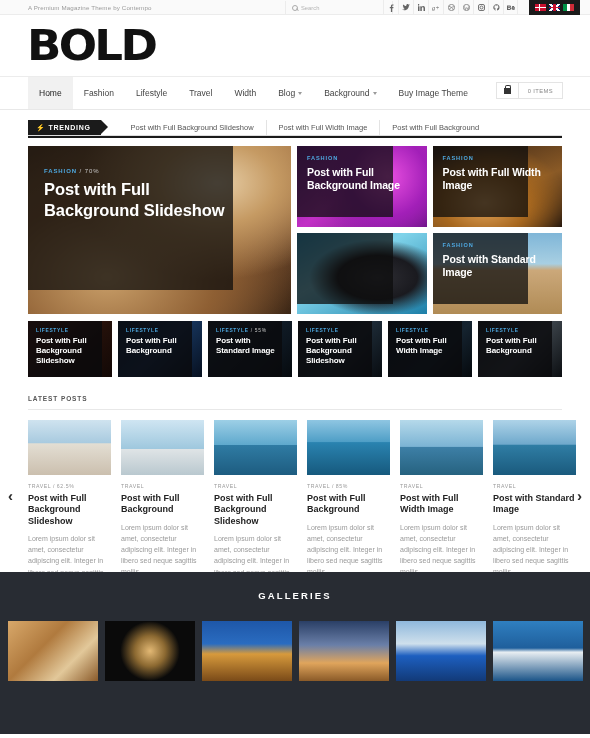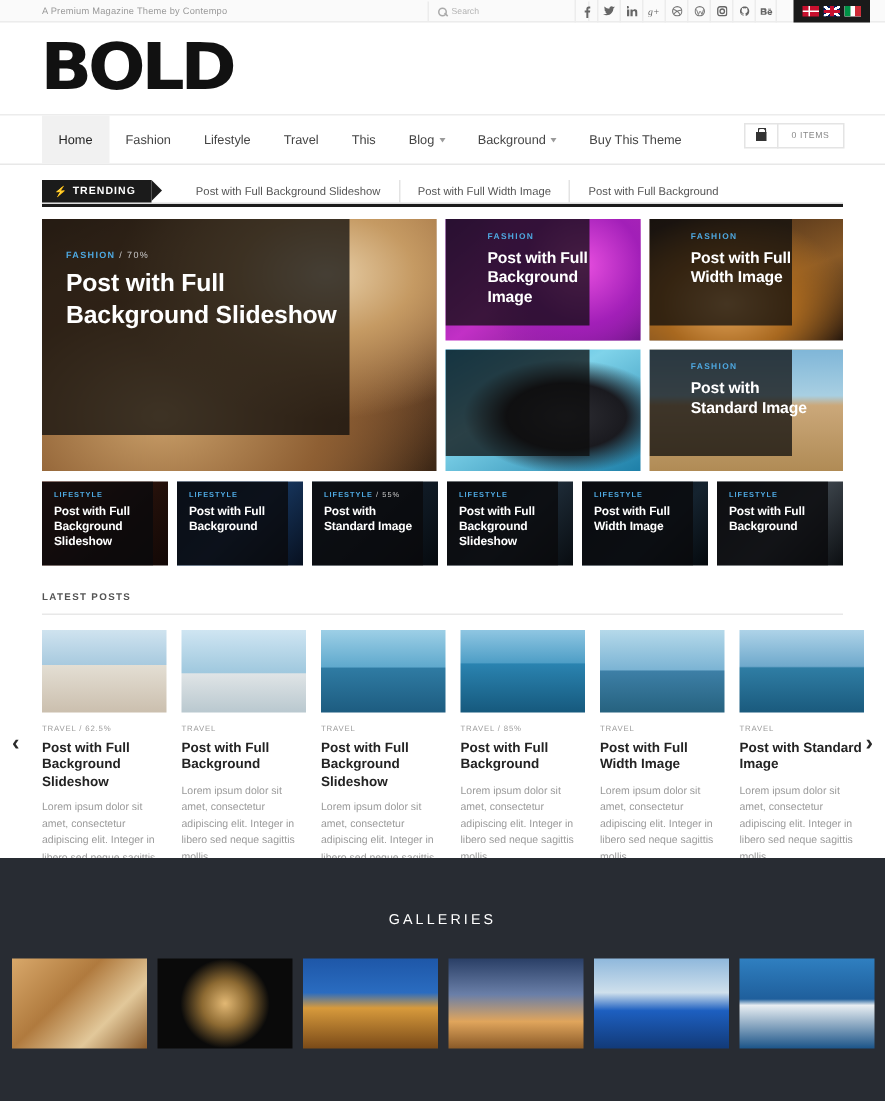--- a/index.html
+++ b/index.html
@@ -128,21 +128,21 @@
   .hero-left { width:263px; }
   .hero-right { flex:1; display:flex; flex-direction:column; gap:6px; }
   .hero-row { display:flex; gap:6px; }
   .card {
     position:relative; overflow:hidden; background:#222;
   }
   .card .overlay {
     position:absolute; left:0; top:0; width:78%; height:86%;
     background:rgba(12,12,12,.74);
   }
-  .card .ctext { position:absolute; left:28px; top:9px; right:10px; }
+  .card .ctext { position:absolute; left:10px; top:9px; right:10px; }
   .cat {
     font-size:5.6px; font-weight:bold; letter-spacing:.9px; color:#4ea8e0;
     margin-bottom:5px; text-transform:uppercase;
   }
   .cat .pct { color:#c7c7c7; font-weight:normal; }
   .ctitle {
     color:#fff; font-weight:bold; line-height:1.22; letter-spacing:-.1px;
   }
   .h-big { height:168px; }
   .h-big .ctext { left:16px; top:22px; right:52px; }
@@ -218,22 +218,22 @@
     position:absolute; top:68px; font-size:15px; color:#2a2a2a; font-weight:bold;
     line-height:1; user-select:none;
   }
   .arrow.left { left:-20px; }
   .arrow.right { right:-20px; }
 
   
   .galleries { position:absolute; left:0; bottom:0; width:590px; height:162px;
                background:#282c33; }
   .gal-title {
-    text-align:center; color:#fff; font-size:9.5px; font-weight:normal;
-    letter-spacing:2.1px; padding-top:36px;
+    text-align:center; color:#fff; font-size:9.5px; font-weight:bold;
+    letter-spacing:2.1px; padding-top:18px;
   }
   .gal-row { display:flex; gap:7px; margin-top:20px; padding:0 0 0 0;
              justify-content:center; }
   .gal { width:90px; height:60px; }
   .g1 { background:linear-gradient(135deg,#d8a86a 0%,#b07a3e 40%,#e2c89a 70%,#8a5a2a 100%); }
   .g2 { background:radial-gradient(circle at 50% 50%, #e2b874 0%, #8d6a32 28%, #0a0a0a 55%); }
   .g3 { background:linear-gradient(to bottom,#1e57a8 0%,#2a6cc0 38%,#d79a3c 55%,#7a4a18 100%); }
   .g4 { background:linear-gradient(to bottom,#2a3f66 0%,#6a7fa8 40%,#e0a55c 70%,#8a5a28 100%); }
   .g5 { background:linear-gradient(to bottom,#8fb8dc 0%,#cfe0ec 38%,#1d5fc0 58%,#123a78 100%); }
   .g6 { background:linear-gradient(to bottom,#2f7fc0 0%,#1f5f9c 45%,#e8eef2 52%,#1b5488 100%); }
@@ -321,32 +321,32 @@
         <a class="nav-item">
           <span>Fashion</span>
         </a>
         <a class="nav-item">
           <span>Lifestyle</span>
         </a>
         <a class="nav-item">
           <span>Travel</span>
         </a>
         <a class="nav-item">
-          <span>This</span>
+          <span>Width</span>
         </a>
         <a class="nav-item">
           <span>Blog</span>
           <span class="caret"></span>
         </a>
         <a class="nav-item">
           <span>Background</span>
           <span class="caret"></span>
         </a>
         <a class="nav-item">
-          <span>Buy This Theme</span>
+          <span>Buy Image Theme</span>
         </a>
       </div>
     <div class="cart">
       <span class="cart-ico-box">
           <span class="cart-ico"></span>
         </span>
       <span class="cart-count">0 ITEMS</span>
     </div>
   </div>
 

